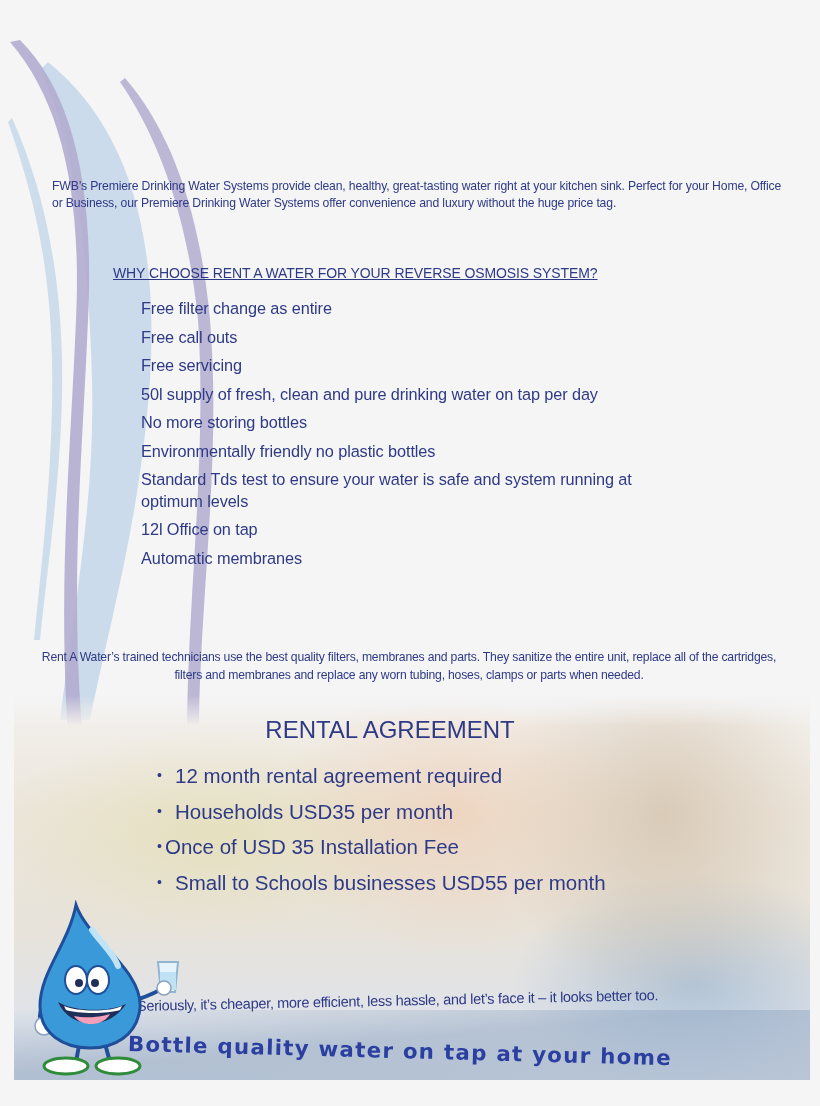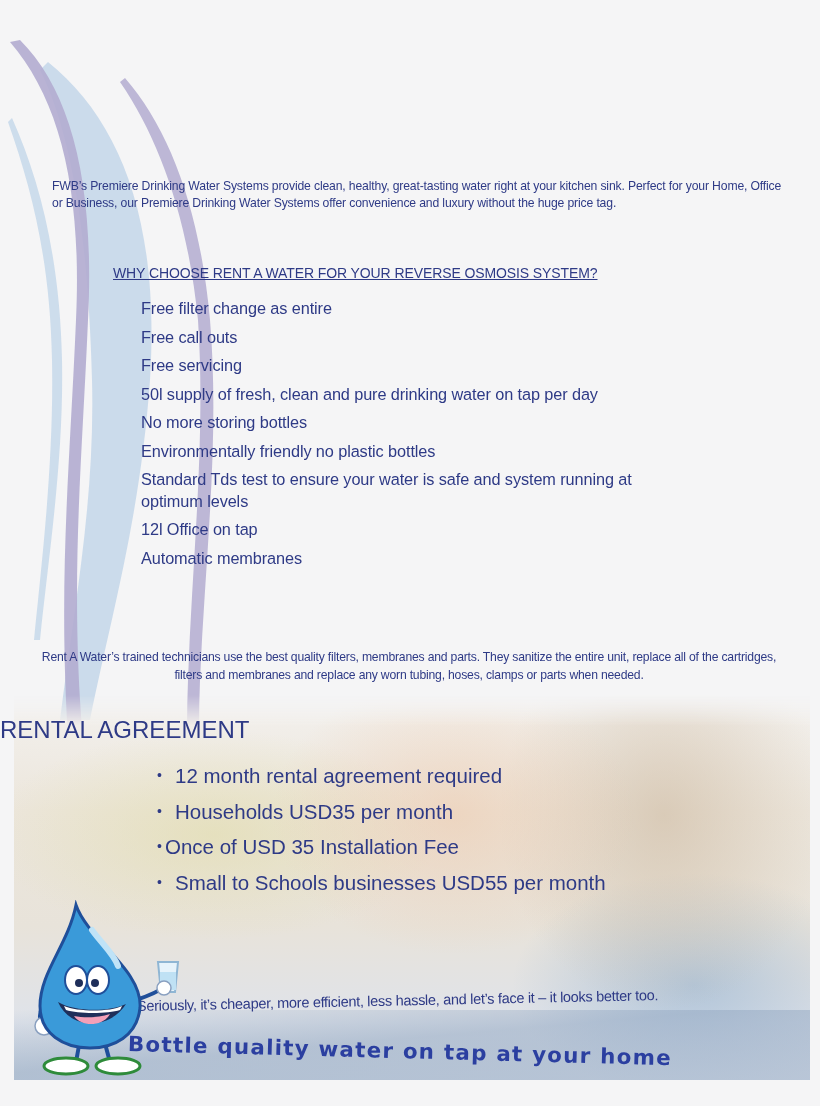--- a/index.html
+++ b/index.html
@@ -36,21 +36,21 @@
     font-size: 14px; text-decoration: underline; letter-spacing: -0.1px; margin: 0; font-weight: normal;
   }
   .benefits { position: absolute; left: 141px; top: 298px; width: 520px; margin: 0; padding: 0; list-style: none; }
   .benefits li { font-size: 16.3px; line-height: 21.5px; margin-bottom: 7px; letter-spacing: -0.1px; }
 
   .tech-para {
     position: absolute; left: 13px; top: 632px; width: 760px;
     font-size: 12.2px; line-height: 18px; letter-spacing: -0.2px; margin: 16px; text-align: center;
   }
   .rental-title {
-    position: absolute; left: 0; top: 716px; width: 780px; text-align: left;
+    position: absolute; left: 0; top: 716px; width: 780px; text-align: center;
     font-size: 24px; font-weight: normal; text-decoration: underline; margin: 0; padding-left: 0;
     text-indent: 0;
   }
   .rental-title span { display: inline-block; margin-left: 0; }
   .rental-list { position: absolute; left: 157px; top: 762px; margin: 0; padding: 0; list-style: none; }
   .rental-list li { font-size: 20.5px; line-height: 26px; margin-bottom: 8.7px; white-space: nowrap; }
   .rental-list .dot { display: inline-block; width: 18px; font-size: 14px; vertical-align: 3px; text-align: left; }
   .rental-list li.tight .dot { width: 8px; }
 
   .tagline {

